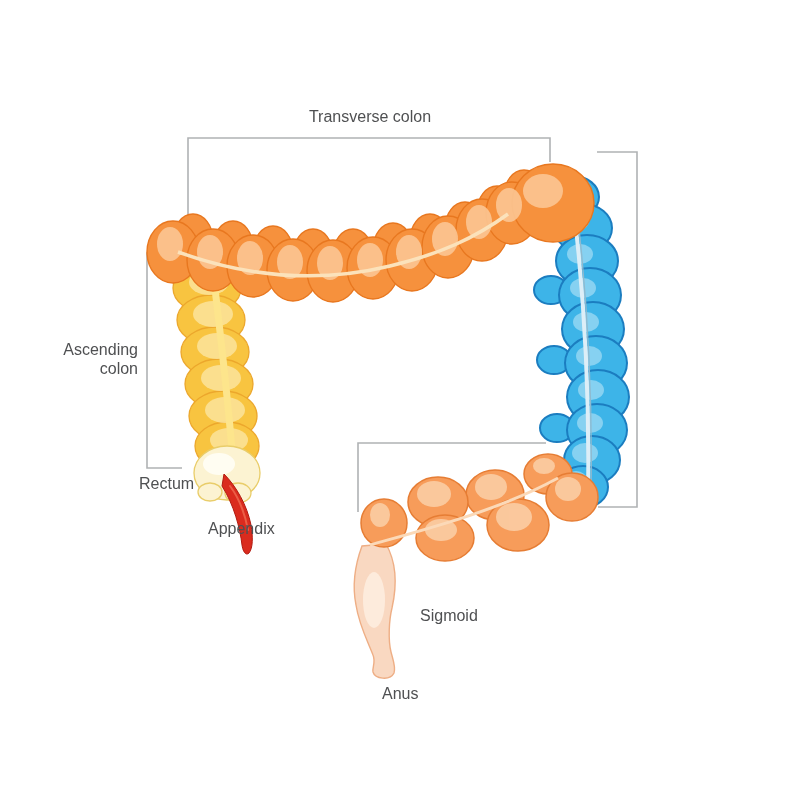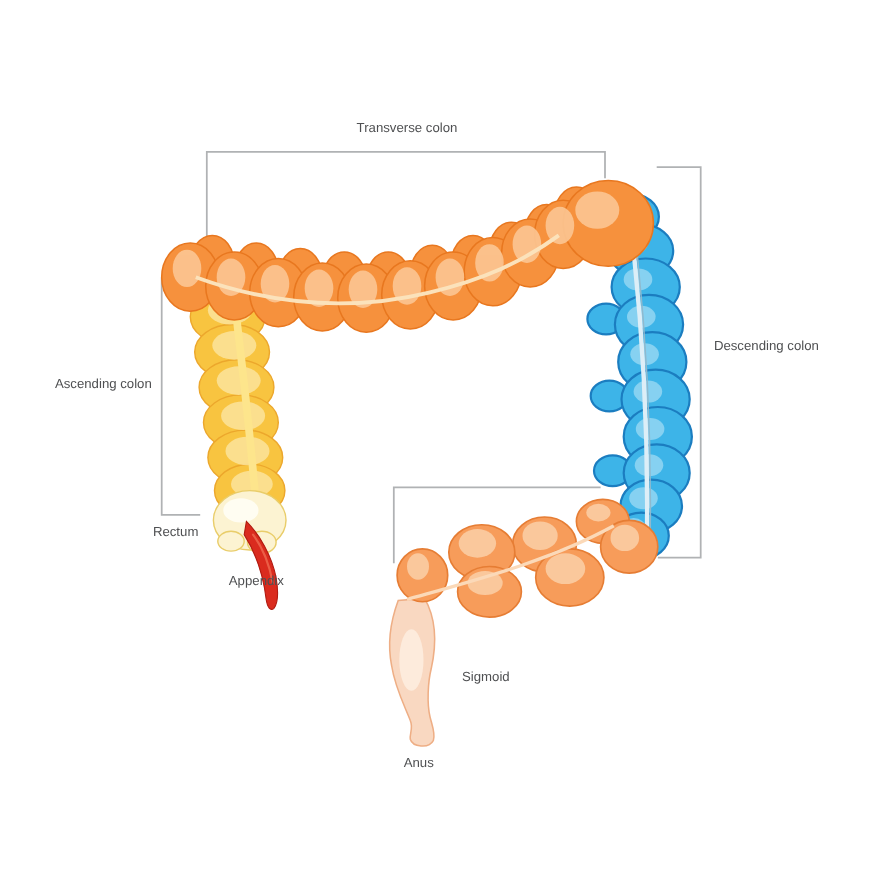--- a/index.html
+++ b/index.html
@@ -8,21 +8,21 @@
     width: 800px;
     height: 800px;
     background: #ffffff;
     font-family: "Liberation Sans", sans-serif;
     overflow: hidden;
   }
   .stage svg { position: absolute; left: 0; top: 0; }
   .label {
     position: absolute;
     color: #4f5052;
-    font-size: 12px;
+    font-size: 16px;
     line-height: 19px;
     white-space: pre-line;
   }
   .label.center { text-align: center; }
   .label.right  { text-align: right; }
 </style>
 </head>
 <body>
 
 <div class="stage">
@@ -153,24 +153,23 @@
       <ellipse cx="514" cy="517" rx="18" ry="14"></ellipse>
       <ellipse cx="568" cy="489" rx="13" ry="12"></ellipse>
     </g>
     <path d="M 370 545 C 430 528 500 510 558 478" fill="none" stroke-width="3" stroke="#fbd9b8"></path>
   </svg>
 
   <div class="label center" style="left:250px; top:107px; width:240px;">Transverse colon</div>
 
   <div class="label right" style="left:48px; top:340px; width:90px;">Ascending colon</div>
 
-  <div class="label" style="left:649px; top:305px; width:100px;">Descending colon</div>
 
 
   <div class="label" style="left:139px; top:474px;">Rectum</div>
 
   <div class="label" style="left:160px; top:519px;margin-left:48px;">Appendix</div>
 
   <div class="label" style="left:420px; top:606px;">Sigmoid</div>
 
-  <div class="label" style="left:367px; top:684px;">Anus</div>
+  <div class="label" style="left:382px; top:684px;">Anus</div>
 
 </div>
 
 </body></html>

